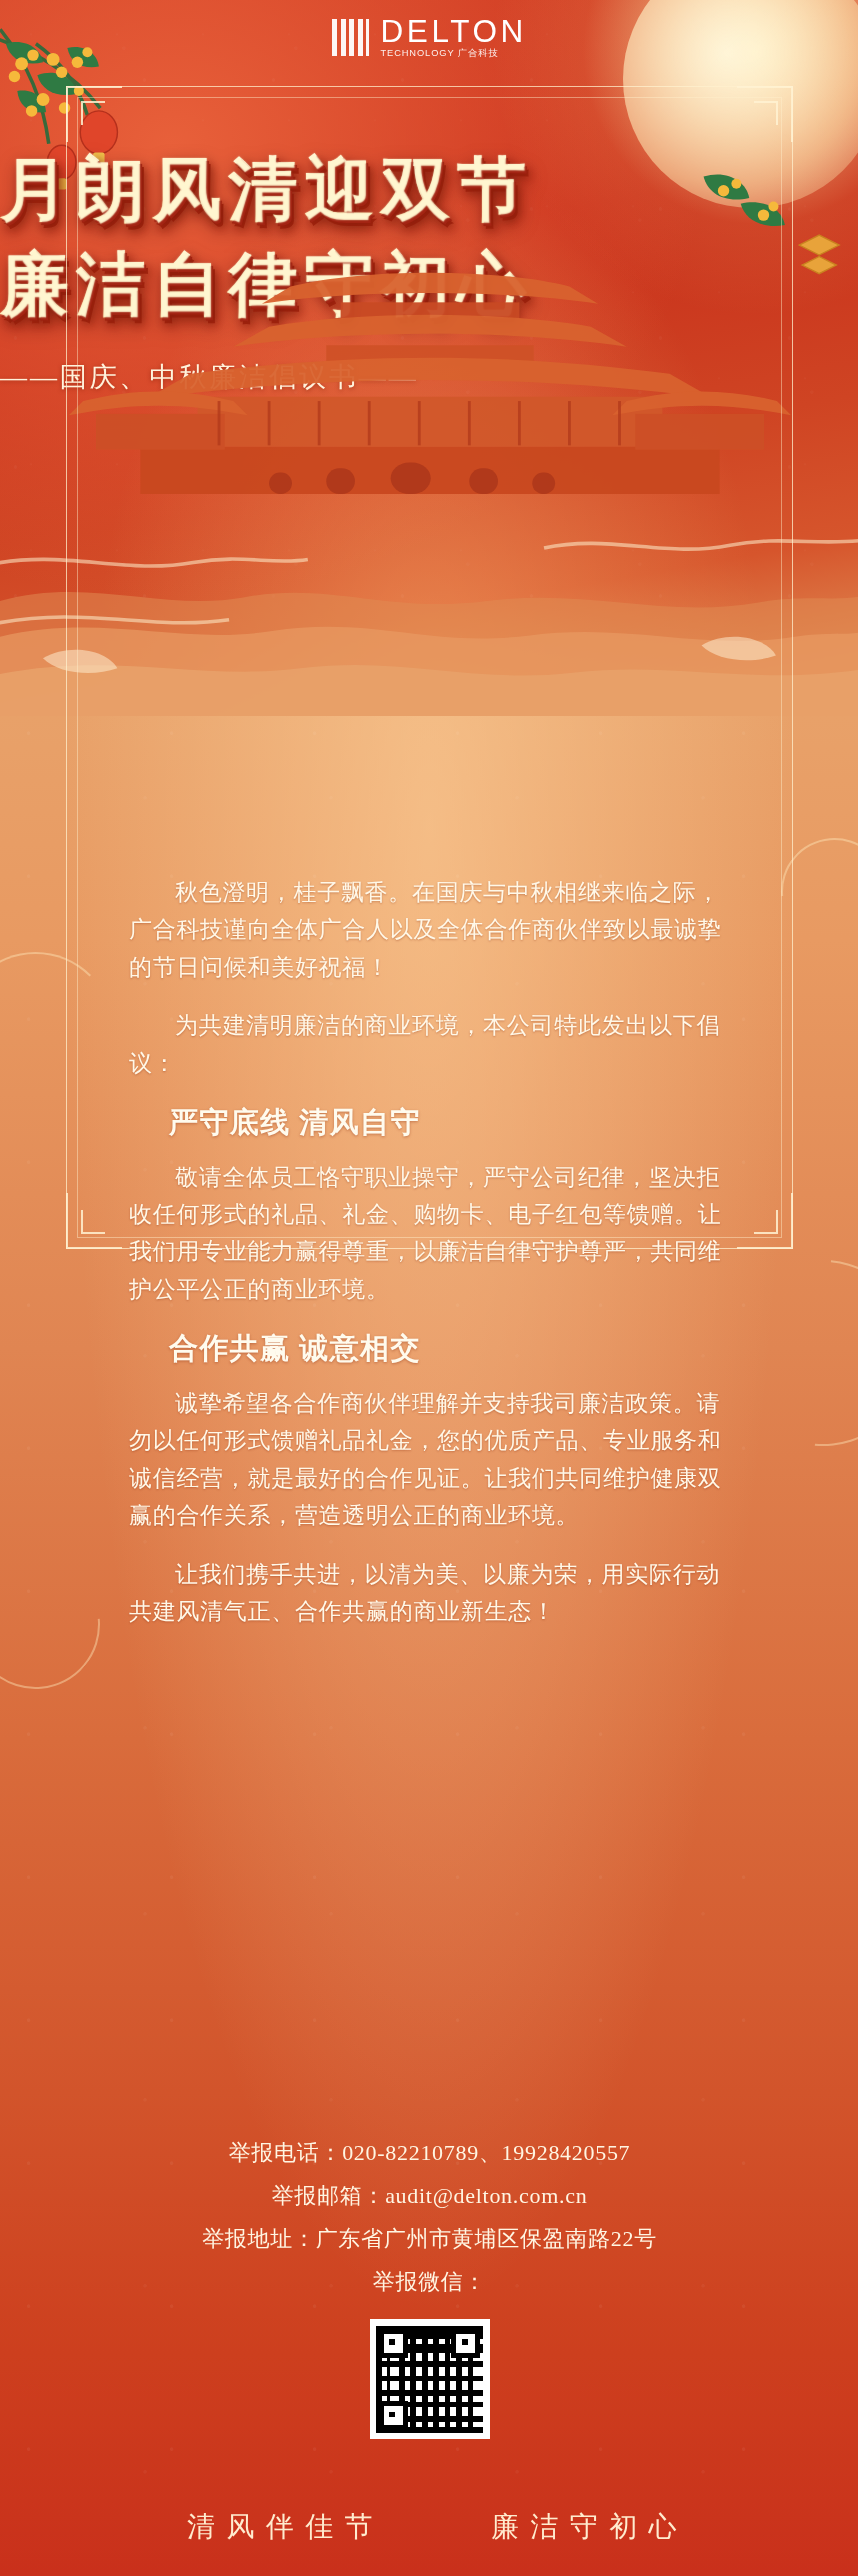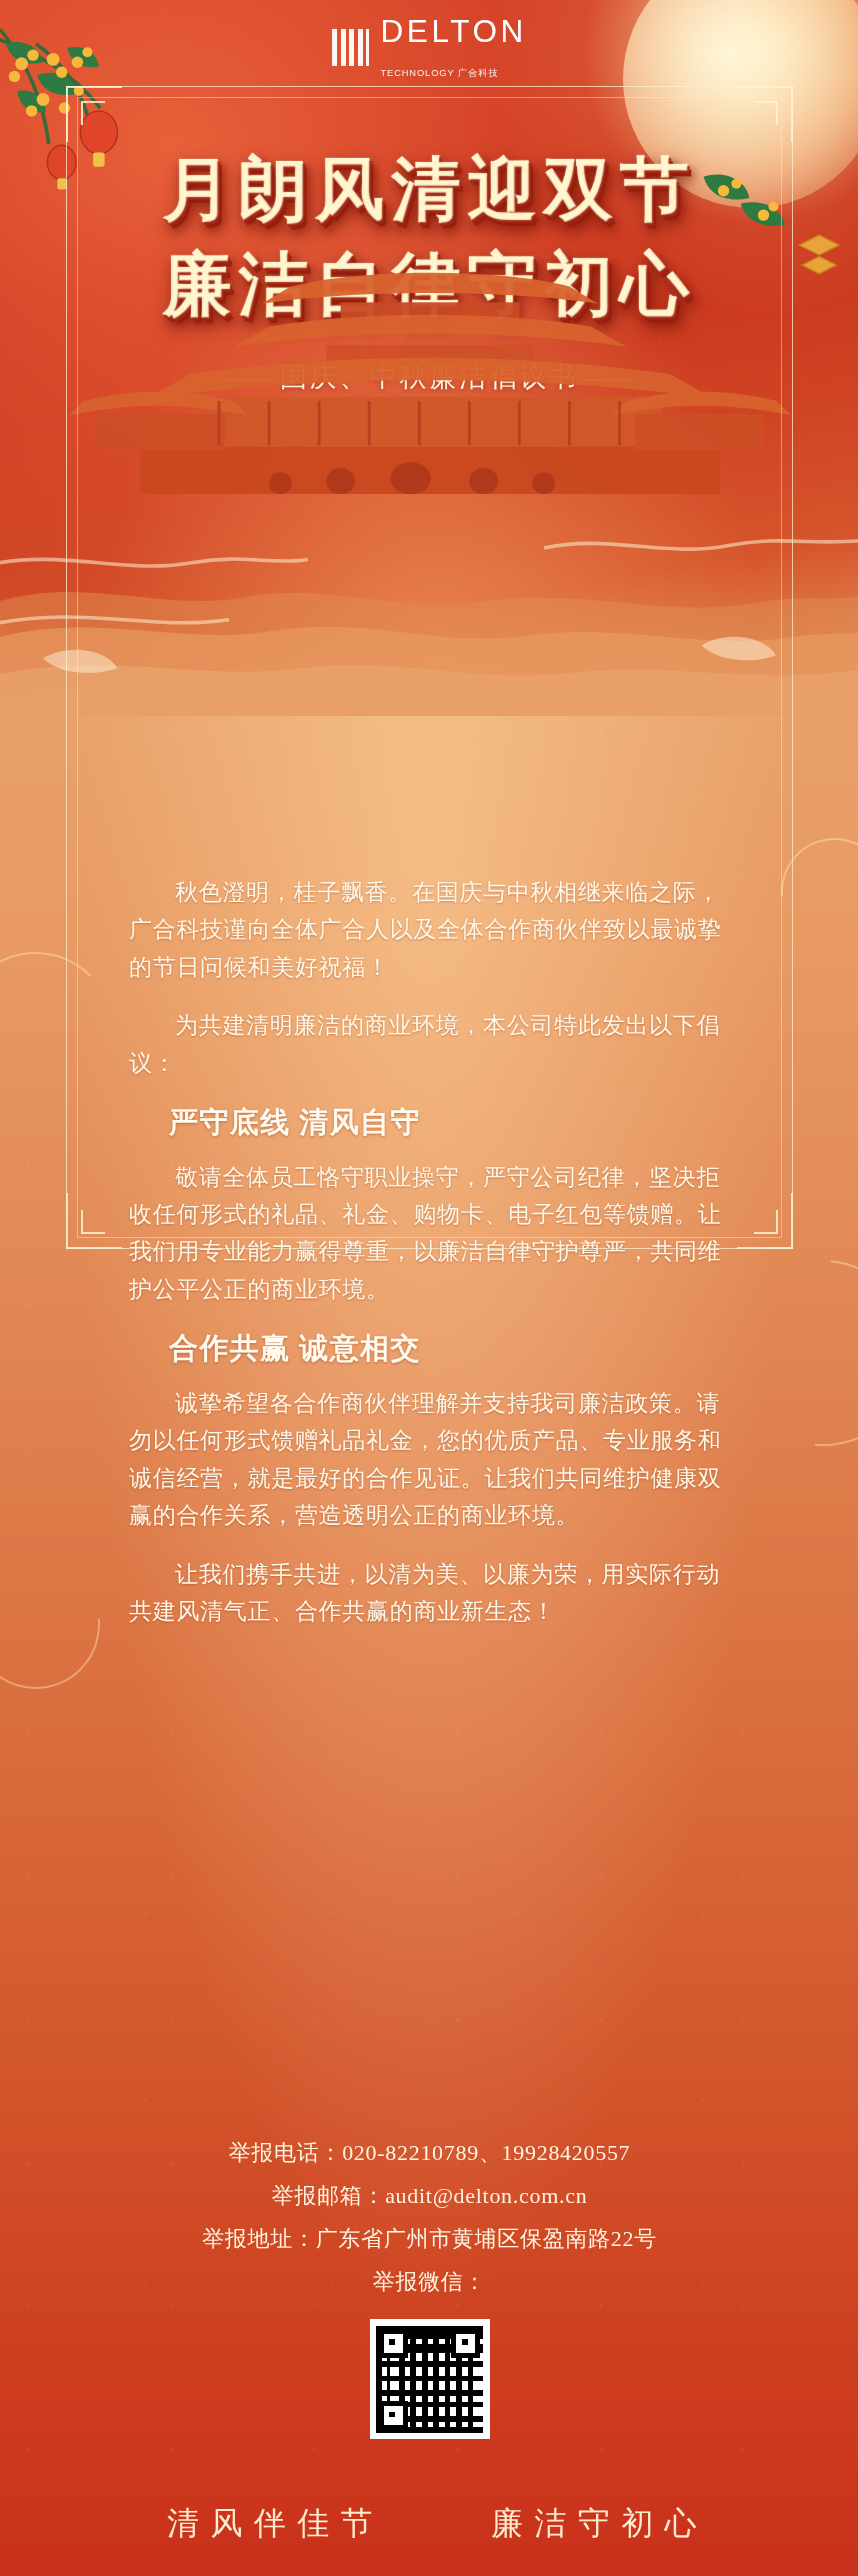--- a/index.html
+++ b/index.html
@@ -66,39 +66,39 @@
   }
   .logo-text { color:#fff; line-height: 1; }
   .logo-name {
     font-size: 31.5px;
     font-weight: normal;
     letter-spacing: 3.6px;
   }
   .logo-sub {
     font-size: 9.3px;
     letter-spacing: 0.9px;
-    margin-top: 22px;
+    margin-top: 2px;
     opacity: .92;
   }
 
   
   .branch-left {
     position: absolute; left: -7.2px; top: 21.5px;
     width: 236px; height: 215px;
   }
   .branch-right {
     position: absolute; right: 7.2px; top: 165px;
     width: 157px; height: 143px;
   }
 
   
   .headline {
     position: absolute;
     left: 0; right: 0; top: 143px;
-    text-align: center;
+    text-align: left;
   }
   .hl-line {
     font-family: "Liberation Serif", serif;
     font-weight: bold;
     font-size: 69px;
     letter-spacing: 7.2px;
     line-height: 1.38;
     color: #fff6d8;
     text-shadow:
       0 0 1.4px #fff6d0,
@@ -262,21 +262,21 @@
   }
 
   
   .footer {
     position: absolute;
     left: 16px; right: 0; bottom: 30px;
     display: flex;
     justify-content: center;
     gap: 107px;
     font-family: "Liberation Serif", serif;
-    font-size: 32px;
+    font-size: 28px;
     letter-spacing: 11.4px;
     color: #ffeccf;
   }
 </style>
 </head>
 <body>
 
 <div class="poster">
 
   <div class="hero">

